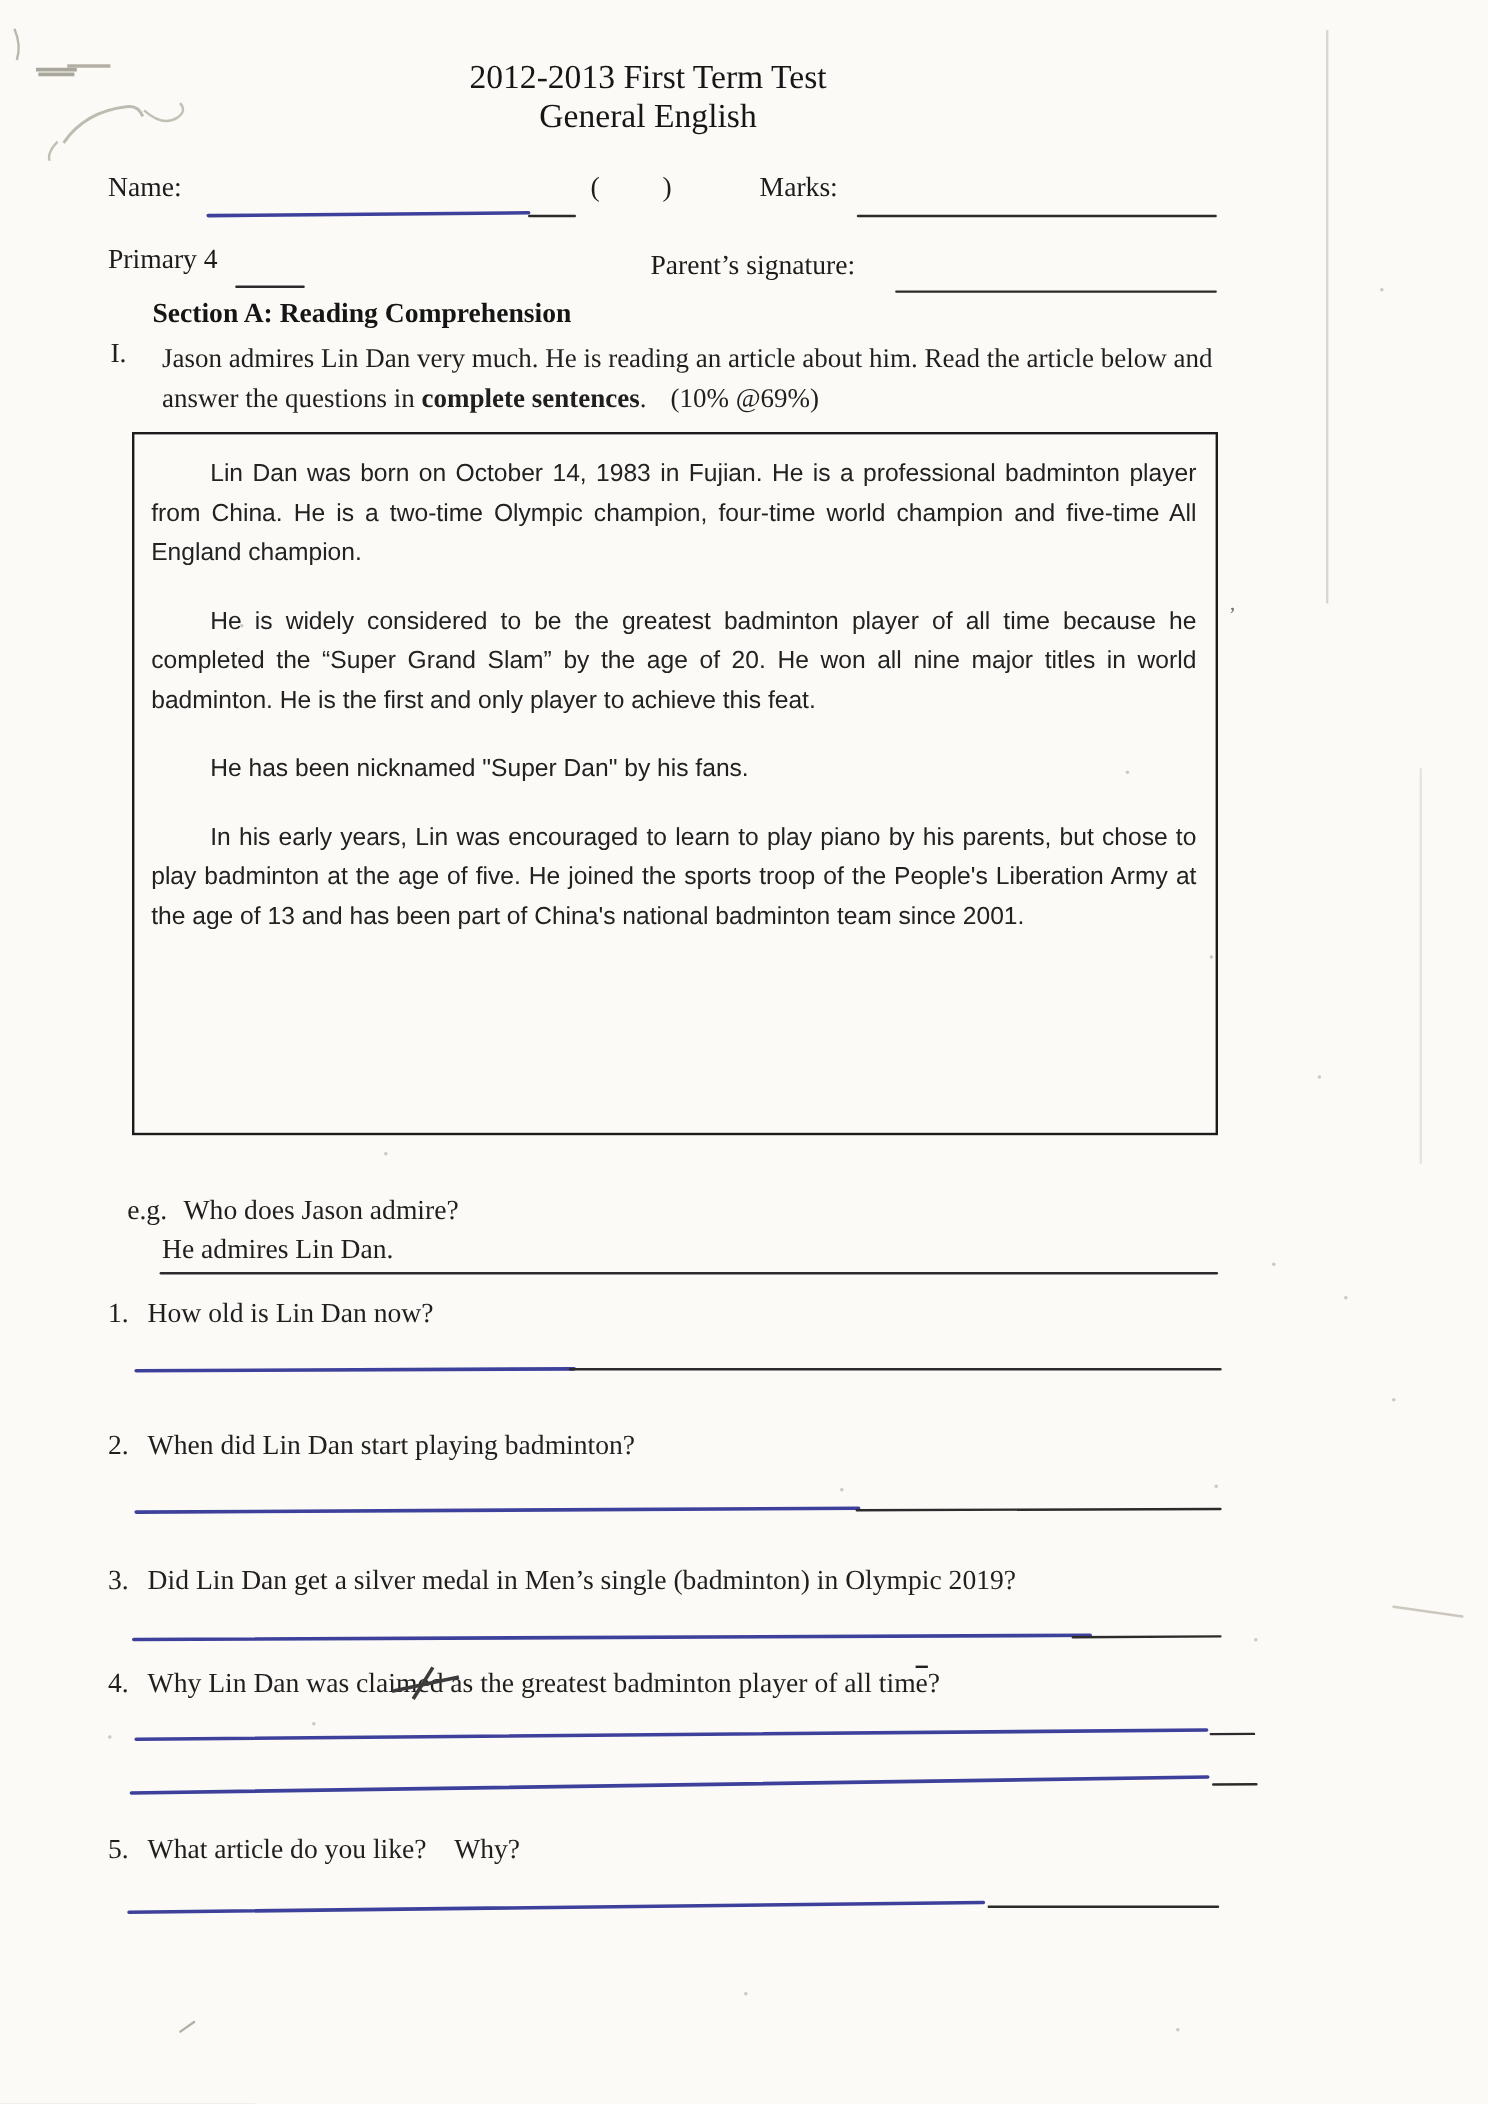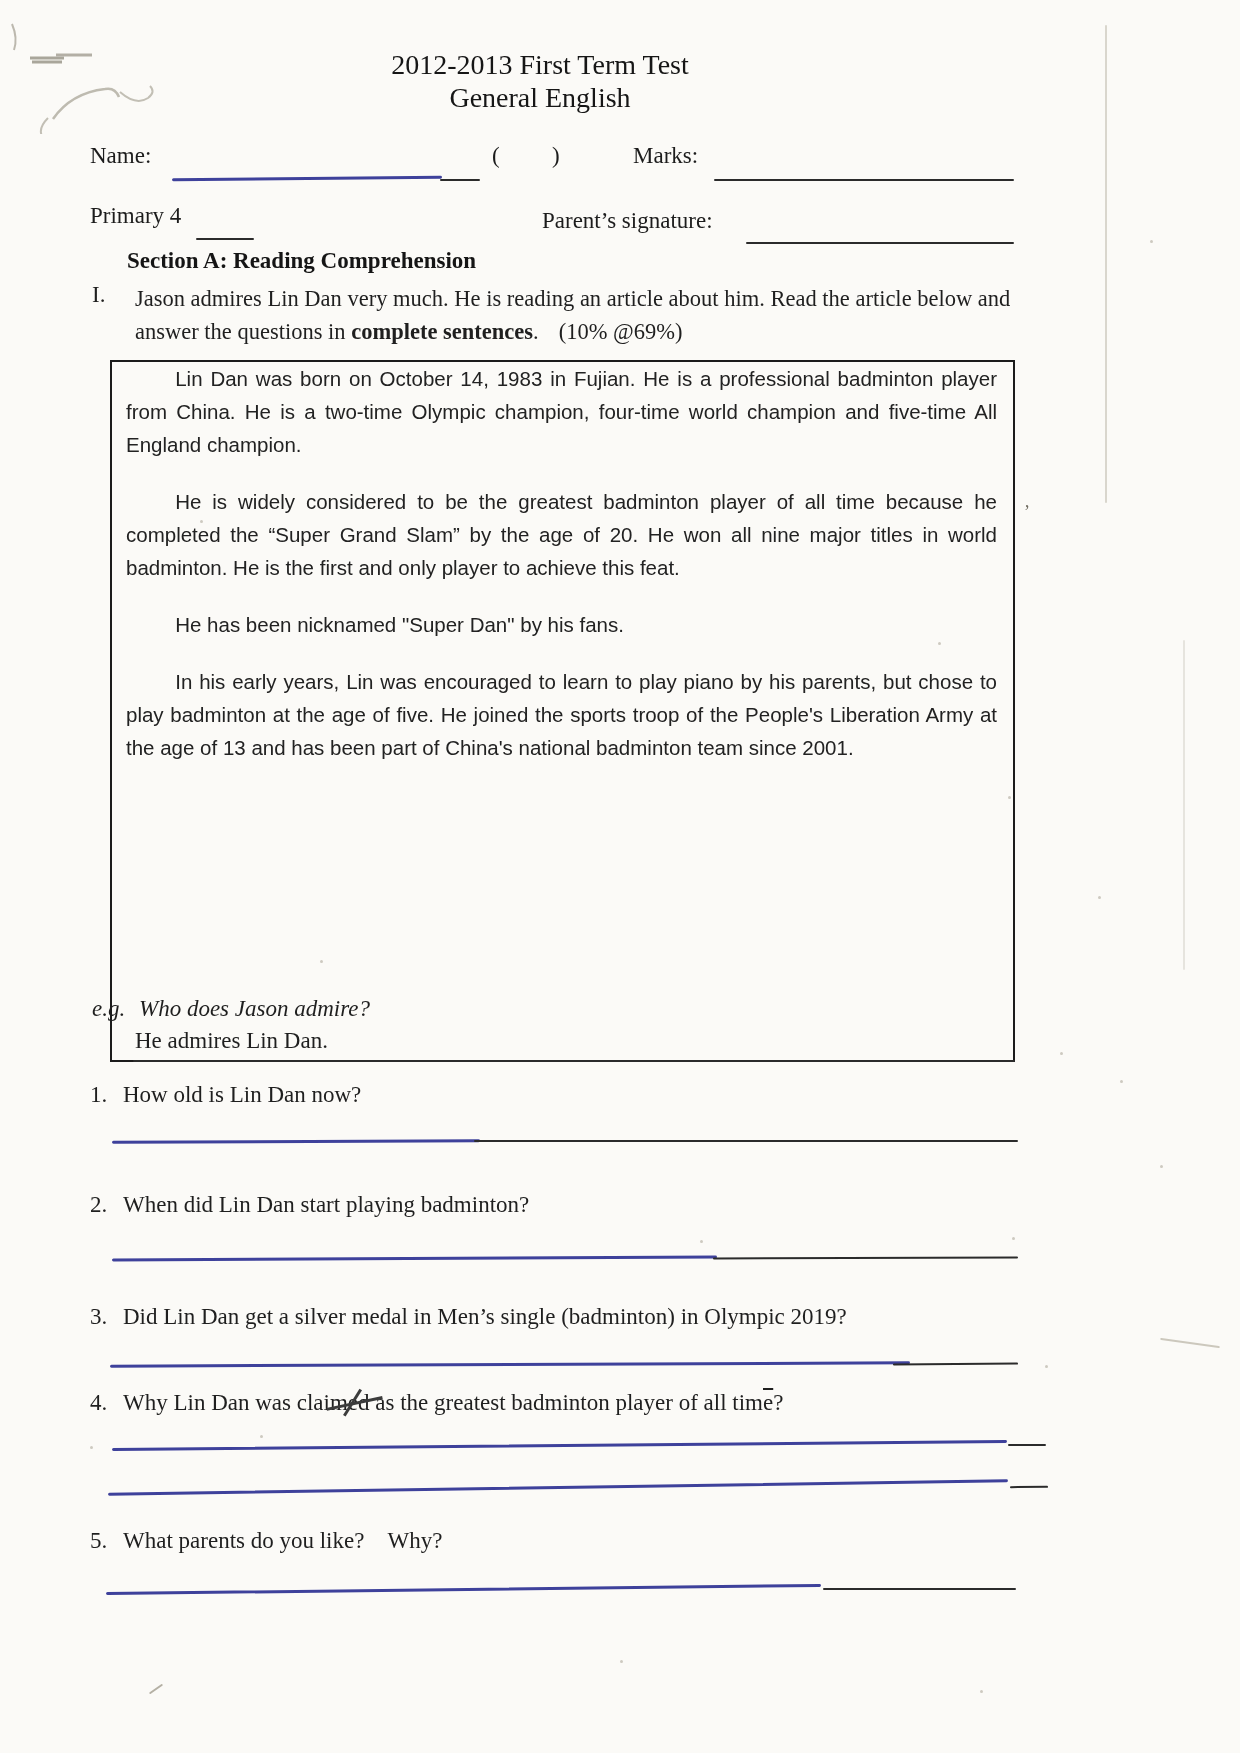--- a/index.html
+++ b/index.html
@@ -22,30 +22,30 @@
   .ink.blue{height:3px;background:#3e419b;}
   .ink.faint{background:#d9d6cd;}
   
   .section-heading{position:absolute;top:248px;left:90px;font-size:23px;font-weight:bold;color:#151515;margin-left:37px;}
   .task-numeral{position:absolute;top:282px;left:92px;font-size:23px;}
   .instruction{position:absolute;top:282px;left:135px;width:878px;font-size:22.5px;line-height:33px;text-align:left;}
   .instruction .bold{font-weight:bold;}
   .instruction .marks-pct{margin-left:20px;white-space:nowrap;}
   
   .article-box{
-    position:absolute;top:360px;left:110px;width:905px;height:702px;
+    position:absolute;top:360px;left:110px;width:905px;height:586px;
     border:2.5px solid #1b1b1b;box-sizing:border-box;
-    padding:0 16px 10px 14px;
+    padding:16px 16px 10px 14px;
     font-family:"Liberation Sans", sans-serif;
     font-size:20.5px;line-height:33px;color:#222;
   }
   .article-box p{margin:0 0 24px 0;text-indent:2.4em;text-align:justify;}
   .article-box p:last-child{margin-bottom:0;}
   
-  .eg-row{position:absolute;top:996px;left:92px;font-size:23px;font-style:italic;}
+  .eg-row{position:absolute;top:996px;left:106px;font-size:23px;}
   .eg-answer{position:absolute;top:1028px;left:135px;font-size:23px;}
   .q-row{position:absolute;left:90px;width:930px;font-size:23px;display:flex;}
   .q-num{width:33px;flex:none;}
   .q-text{flex:1;}
   .q-text .gap{margin-left:23px;}
   .struck{position:relative;}
   .struck::before{content:"";position:absolute;left:30%;top:48%;width:58%;height:2.5px;
                   background:#3c3c3c;transform:rotate(-12deg);}
   .struck::after{content:"";position:absolute;left:56%;top:-12%;width:2.5px;height:125%;
                  background:#3c3c3c;transform:rotate(32deg);}
@@ -118,21 +118,21 @@
       <div class="q-row" style="top: 1304px;">
         <span class="q-num">3.</span>
         <span class="q-text"><span>Did Lin Dan get a silver medal in Men’s single (badminton) in Olympic 2019?</span></span>
       </div>
       <div class="q-row" style="top: 1390px;">
         <span class="q-num">4.</span>
         <span class="q-text"><span>Why Lin Dan was </span><span class="struck">claimed as</span><span> the greatest badminton player of all tim</span><span class="overline">e</span><span>?</span></span>
       </div>
       <div class="q-row" style="top: 1528px;">
         <span class="q-num">5.</span>
-        <span class="q-text"><span>What parents do you like?</span><span class="gap">Why?</span></span>
+        <span class="q-text"><span>What article do you like?</span><span class="gap">Why?</span></span>
       </div>
     </div>
 
   <div class="ink faint" style="left:1105px;top:25px;width:1.5px;height:478px;"></div>
   <div class="ink faint" style="left:1183px;top:640px;width:1.5px;height:330px;opacity:.6;"></div>
   <div class="ink faint" style="left:148px;top:1688px;width:16px;height:2px;transform:rotate(-35deg);background:#b4b0a4;"></div>
   <div class="ink faint" style="left:1160px;top:1342px;width:60px;height:1.5px;transform:rotate(8deg);background:#ccc8bd;"></div>
   <span class="field-label" style="top:502px;left:1024px;font-size:18px;color:#6f6b60;">’</span>
 
 <div class="ink blue" style="left: 112px; top: 1140px; width: 368px; transform: rotate(-0.25deg);"></div>

